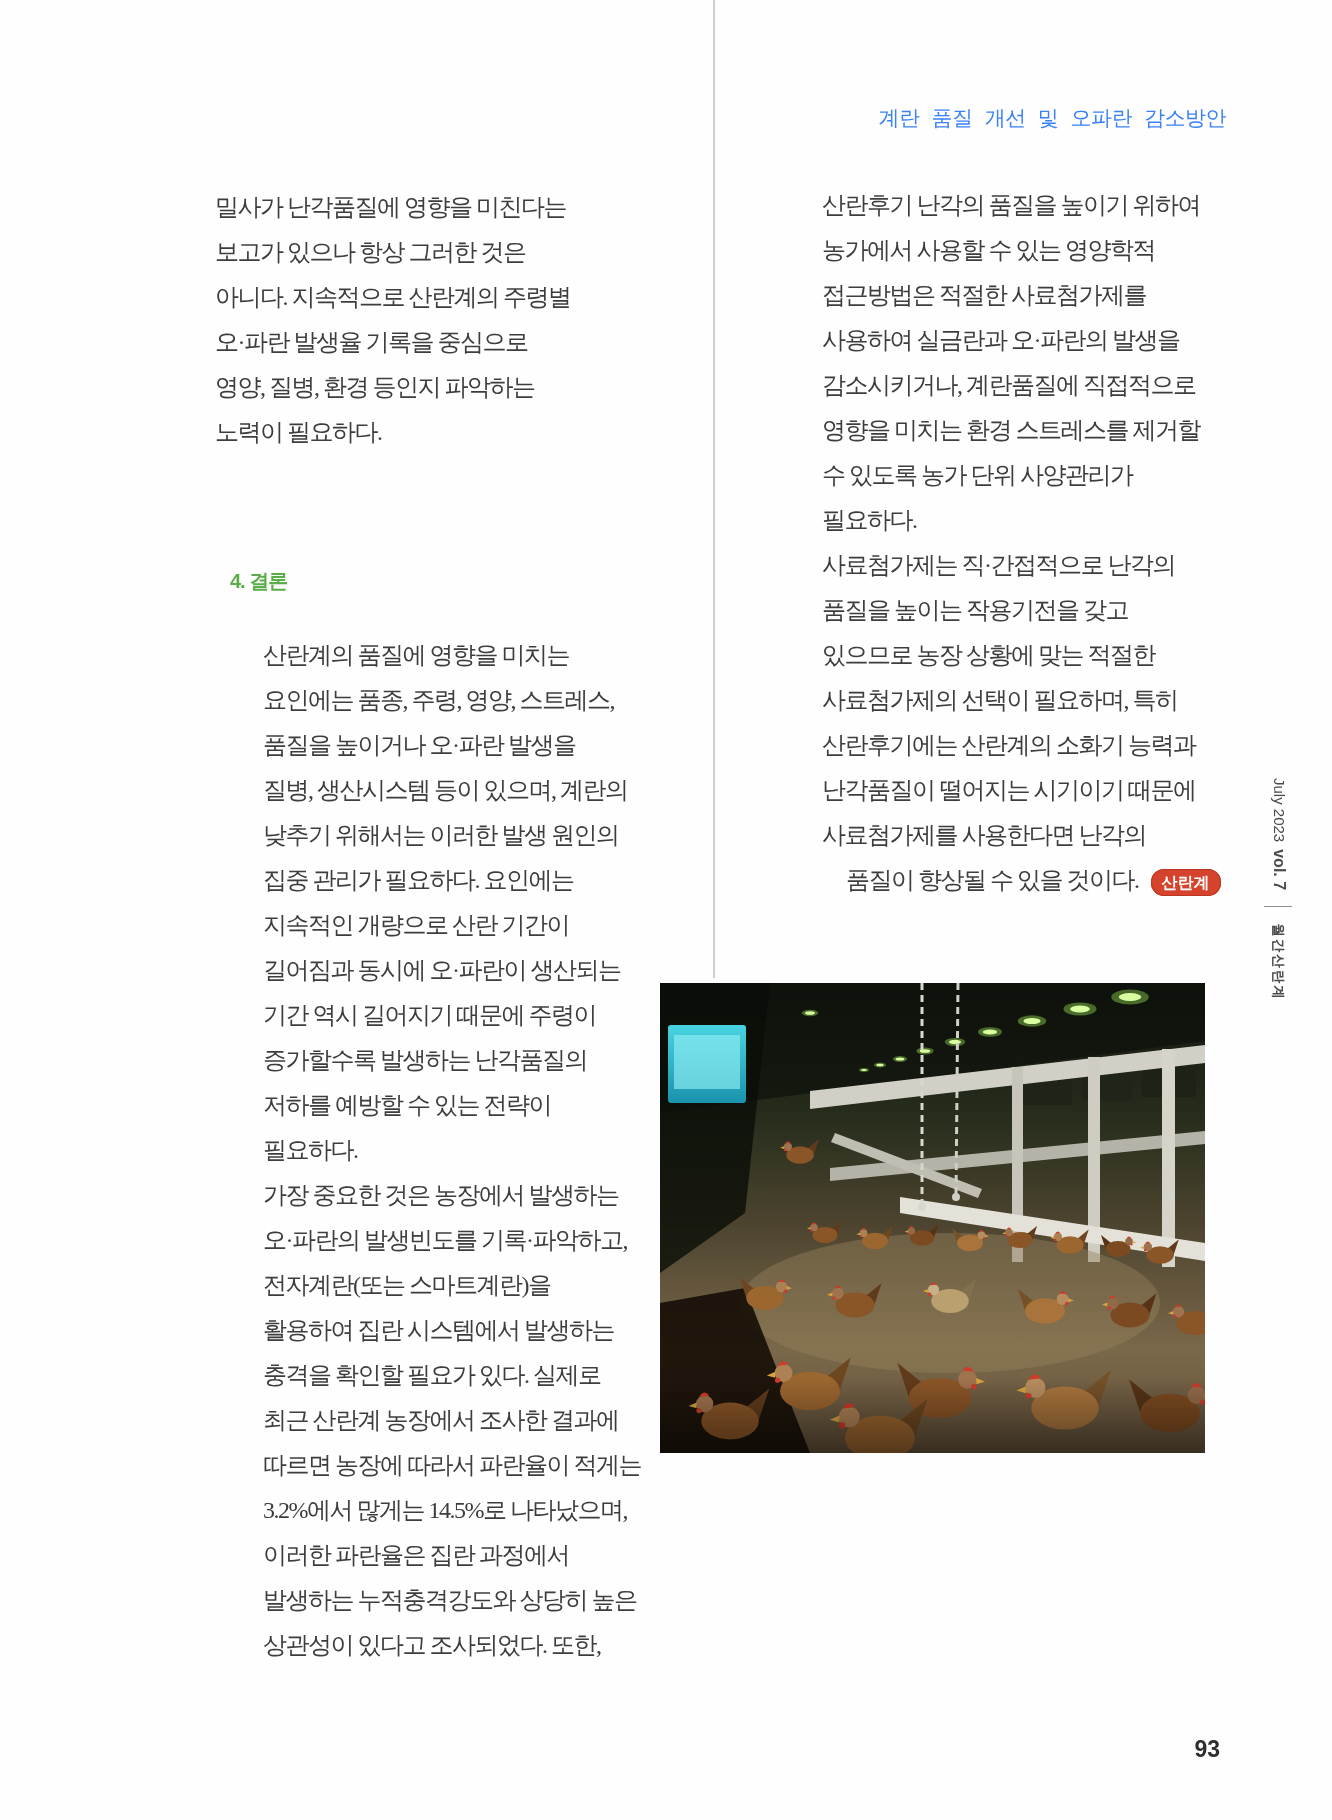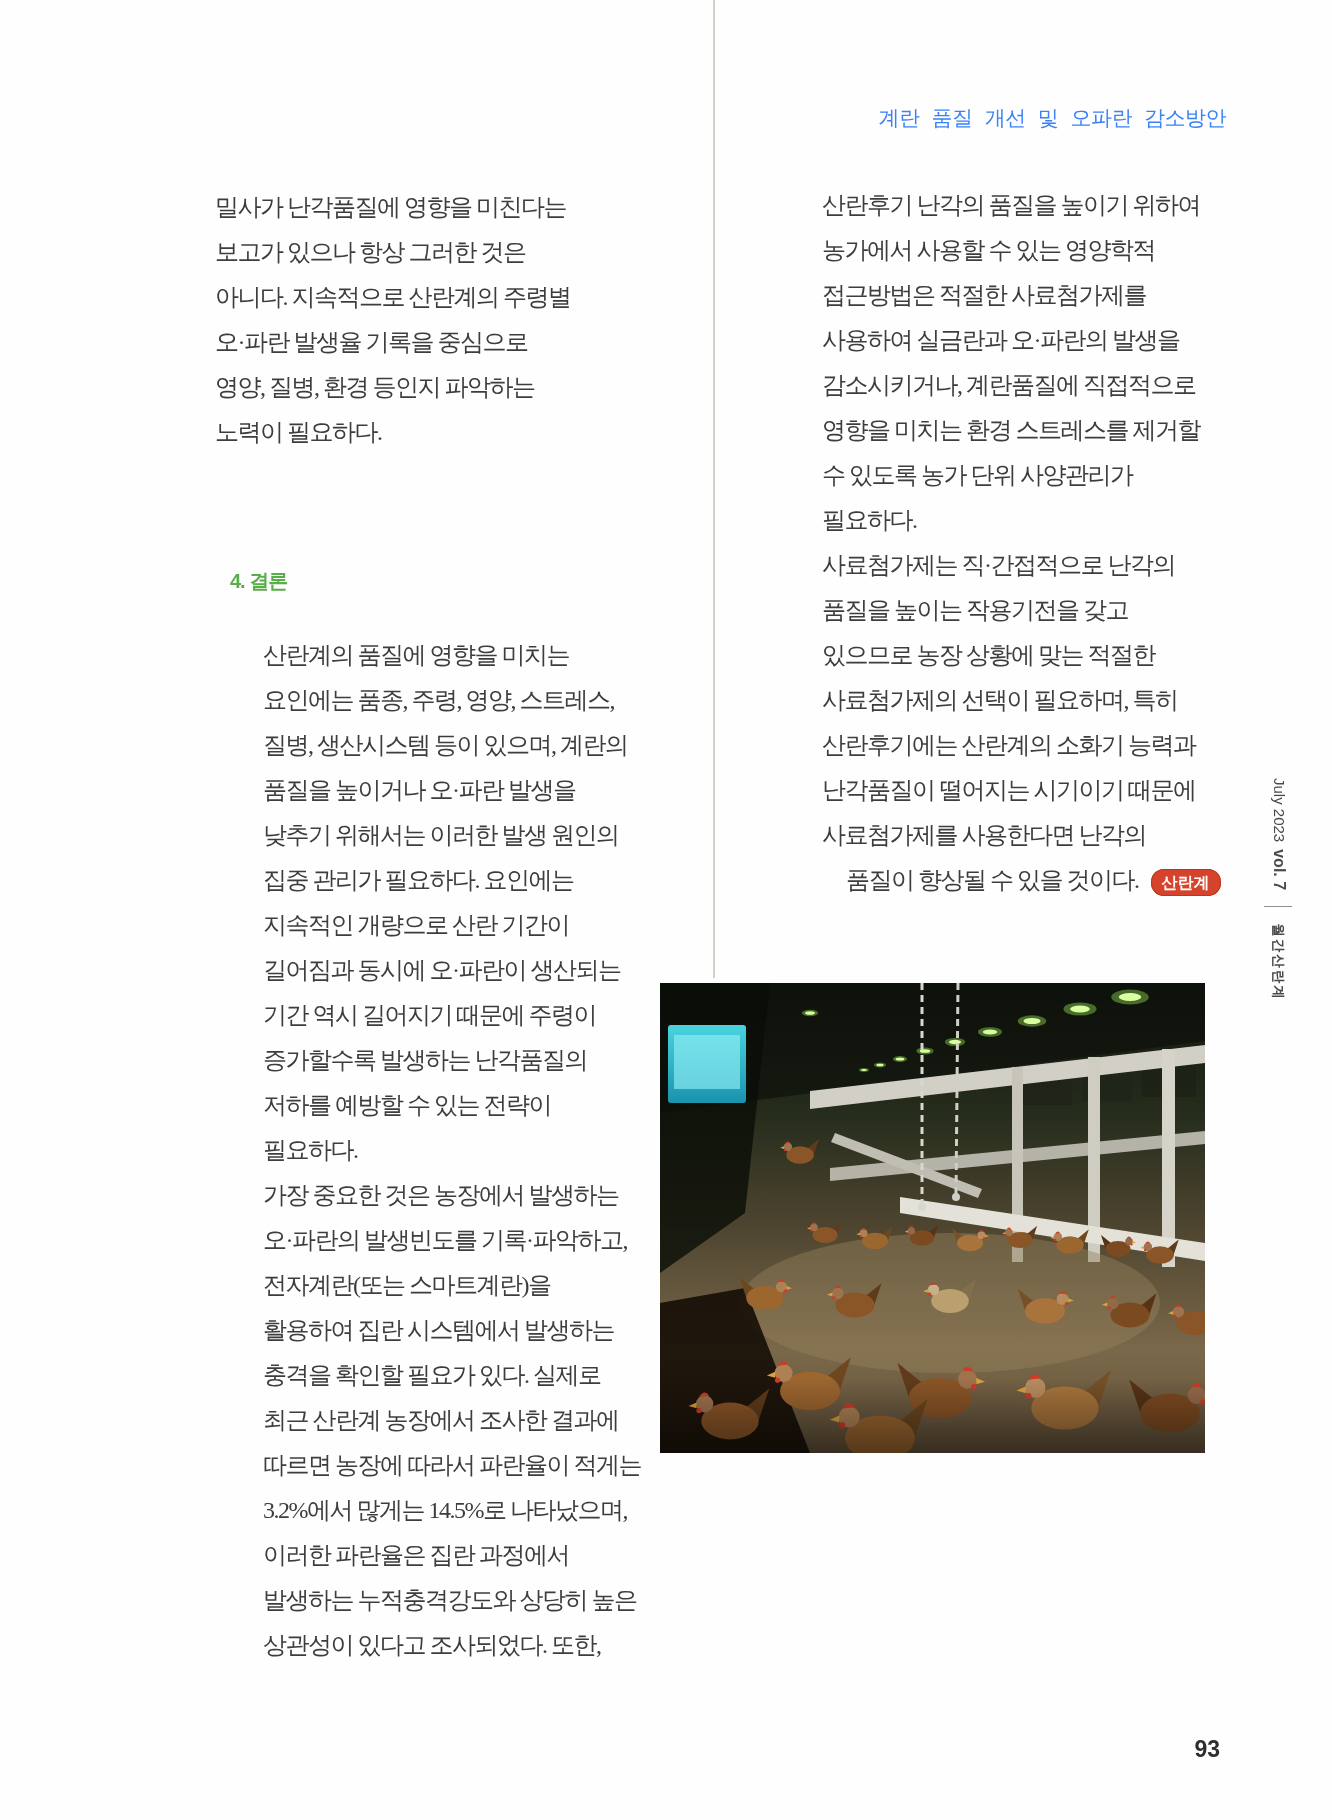--- a/index.html
+++ b/index.html
@@ -75,22 +75,22 @@
       <div class="tline">오·파란 발생율 기록을 중심으로</div>
       <div class="tline">영양, 질병, 환경 등인지 파악하는</div>
       <div class="tline">노력이 필요하다.</div>
     </div>
 
   <h2 class="section-heading">4. 결론</h2>
 
   <div class="textcol" id="para2">
       <div class="tline">산란계의 품질에 영향을 미치는</div>
       <div class="tline">요인에는 품종, 주령, 영양, 스트레스,</div>
+      <div class="tline">품질을 높이거나 오·파란 발생을</div>
       <div class="tline">질병, 생산시스템 등이 있으며, 계란의</div>
-      <div class="tline">품질을 높이거나 오·파란 발생을</div>
       <div class="tline">낮추기 위해서는 이러한 발생 원인의</div>
       <div class="tline">집중 관리가 필요하다. 요인에는</div>
       <div class="tline">지속적인 개량으로 산란 기간이</div>
       <div class="tline">길어짐과 동시에 오·파란이 생산되는</div>
       <div class="tline">기간 역시 길어지기 때문에 주령이</div>
       <div class="tline">증가할수록 발생하는 난각품질의</div>
       <div class="tline">저하를 예방할 수 있는 전략이</div>
       <div class="tline">필요하다.</div>
       <div class="tline">가장 중요한 것은 농장에서 발생하는</div>
       <div class="tline">오·파란의 발생빈도를 기록·파악하고,</div>

